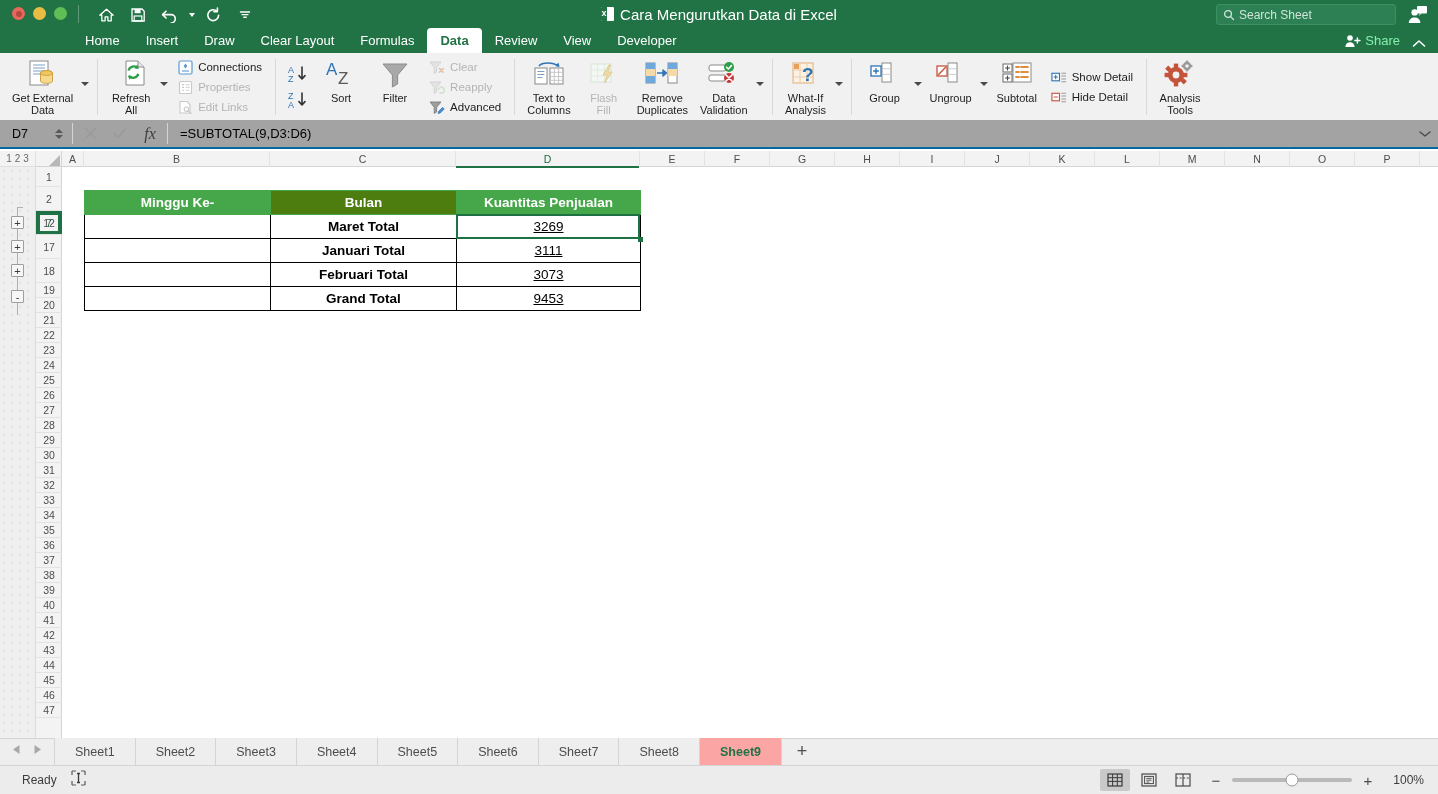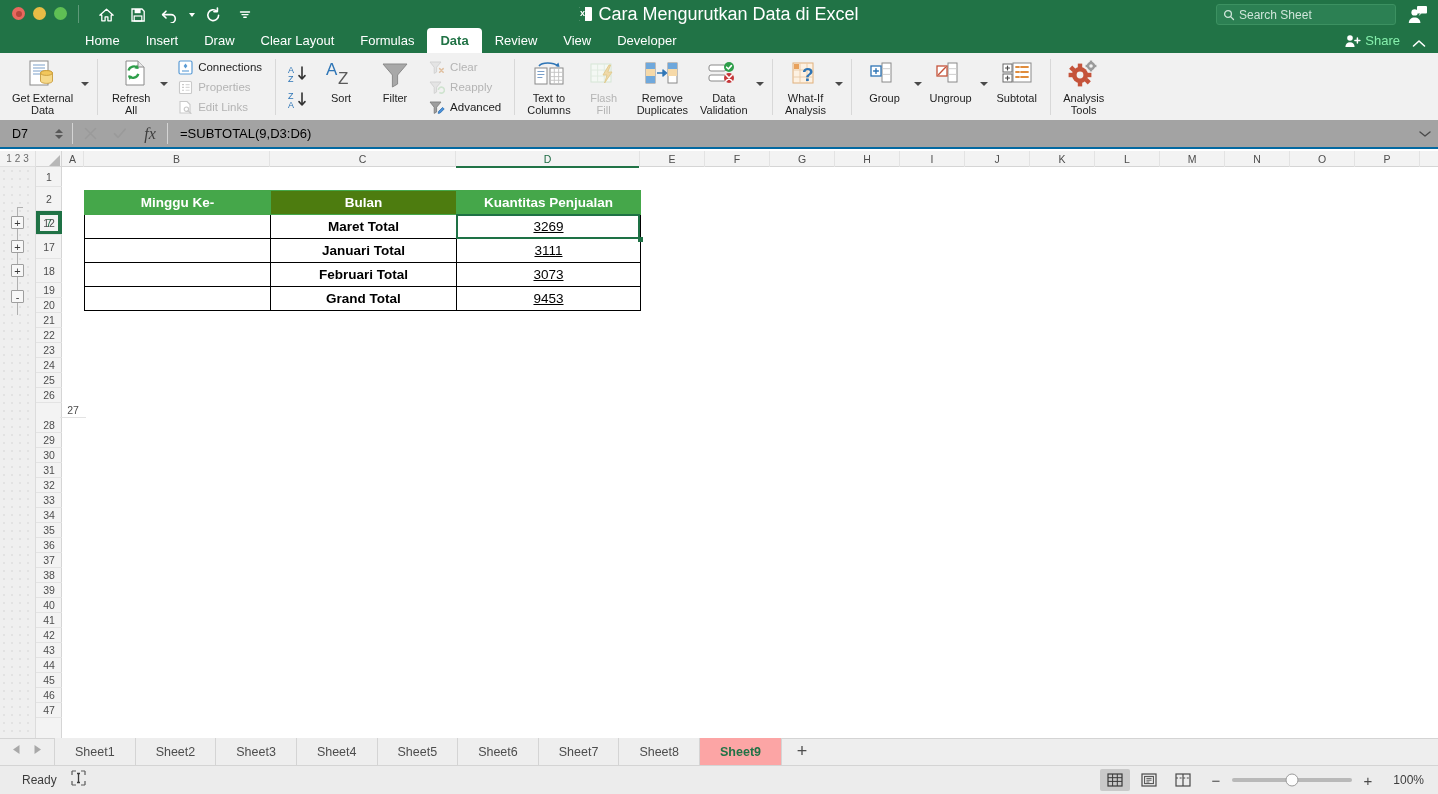--- a/index.html
+++ b/index.html
@@ -35,21 +35,21 @@
   }
   .qbtn svg { display: block; }
   .caret-sm {
     width: 0; height: 0; border-left: 3.5px solid transparent; border-right: 3.5px solid transparent;
     border-top: 4px solid #fff; margin-left: 1px;
   }
 
   .doctitle {
     position: absolute; top: 0; left: 0; width: 1438px; height: 28px;
     display: flex; align-items: center; justify-content: center; gap: 6px;
-    color: #ffffff; font-size: 18px; pointer-events: none;
+    color: #ffffff; font-size: 15px; pointer-events: none;
   }
   .xlmark {
     width: 13px; height: 14px; background: #ffffff; border-radius: 1px; position: relative;
     display: inline-block;
   }
   .xlmark::before{
     content:""; position:absolute; left:0; top:0; width:6px; height:14px; background:#217346; border-radius:1px 0 0 1px;
   }
   .xlmark::after{
     content:"x"; position:absolute; left:0.5px; top:-1px; font-size:9px; color:#fff; font-weight:bold; line-height:14px;
@@ -639,20 +639,42 @@
             <path d="M16 8h3M21 8h7M16 13h3M21 13h7M16 18h3M21 18h7" stroke="#e08c3c" stroke-width="1.8" stroke-linecap="round"></path>
             <rect x="3" y="5" width="9" height="8" fill="#fff" stroke="#6a6a6a" stroke-width="1"></rect>
             <path d="M7.5 7v4M5.5 9h4" stroke="#4a4a4a" stroke-width="1.2" stroke-linecap="round"></path>
             <rect x="3" y="15" width="9" height="8" fill="#fff" stroke="#6a6a6a" stroke-width="1"></rect>
             <path d="M7.5 17v4M5.5 19h4" stroke="#4a4a4a" stroke-width="1.2" stroke-linecap="round"></path>
           </svg>
         </div>
         <div class="lbl">Subtotal</div>
       </div>
 
+      <div class="stacklist">
+        <div class="srow">
+          <span class="ic">
+            <svg width="17" height="15" viewBox="0 0 17 15">
+                <rect x="1" y="3" width="8" height="8" fill="#fff" stroke="#2e75b6" stroke-width="1.2"></rect>
+                <path d="M5 5.2v3.6M3.2 7h3.6" stroke="#2e75b6" stroke-width="1.2" stroke-linecap="round"></path>
+                <path d="M11 3h5M11 6h5M11 9h5M11 12h5" stroke="#9a9a9a" stroke-width="1.1"></path>
+              </svg>
+          </span>
+          <span>Show Detail</span>
+        </div>
+        <div class="srow">
+          <span class="ic">
+            <svg width="17" height="15" viewBox="0 0 17 15">
+                <rect x="1" y="3" width="8" height="8" fill="#fff" stroke="#c5533a" stroke-width="1.2"></rect>
+                <path d="M3.2 7h3.6" stroke="#c5533a" stroke-width="1.2" stroke-linecap="round"></path>
+                <path d="M11 3h5M11 6h5M11 9h5M11 12h5" stroke="#9a9a9a" stroke-width="1.1"></path>
+              </svg>
+          </span>
+          <span>Hide Detail</span>
+        </div>
+      </div>
     </div>
     <div class="rsep"></div>
 
     <div class="rgroup">
       <div class="bigbtn">
         <div class="ic">
           <svg width="38" height="30" viewBox="0 0 38 30">
             <g fill="#9a9a9a">
                 <circle cx="26" cy="7" r="4.2"></circle>
                 <circle cx="26" cy="7" r="1.8" fill="#f1f1f1"></circle>
@@ -758,21 +780,21 @@
         <div class="rh" style="height: 24px;">17</div>
         <div class="rh" style="height: 24px;">18</div>
         <div class="rh" style="height: 15px;">19</div>
         <div class="rh" style="height: 15px;">20</div>
         <div class="rh" style="height: 15px;">21</div>
         <div class="rh" style="height: 15px;">22</div>
         <div class="rh" style="height: 15px;">23</div>
         <div class="rh" style="height: 15px;">24</div>
         <div class="rh" style="height: 15px;">25</div>
         <div class="rh" style="height: 15px;">26</div>
-        <div class="rh" style="height: 15px; margin-left: 24px;">27</div>
+        <div class="rh" style="height: 15px;">27</div>
         <div class="rh" style="height: 15px;">28</div>
         <div class="rh" style="height: 15px;">29</div>
         <div class="rh" style="height: 15px;">30</div>
         <div class="rh" style="height: 15px;">31</div>
         <div class="rh" style="height: 15px;">32</div>
         <div class="rh" style="height: 15px;">33</div>
         <div class="rh" style="height: 15px;">34</div>
         <div class="rh" style="height: 15px;">35</div>
         <div class="rh" style="height: 15px;">36</div>
         <div class="rh" style="height: 15px;">37</div>

